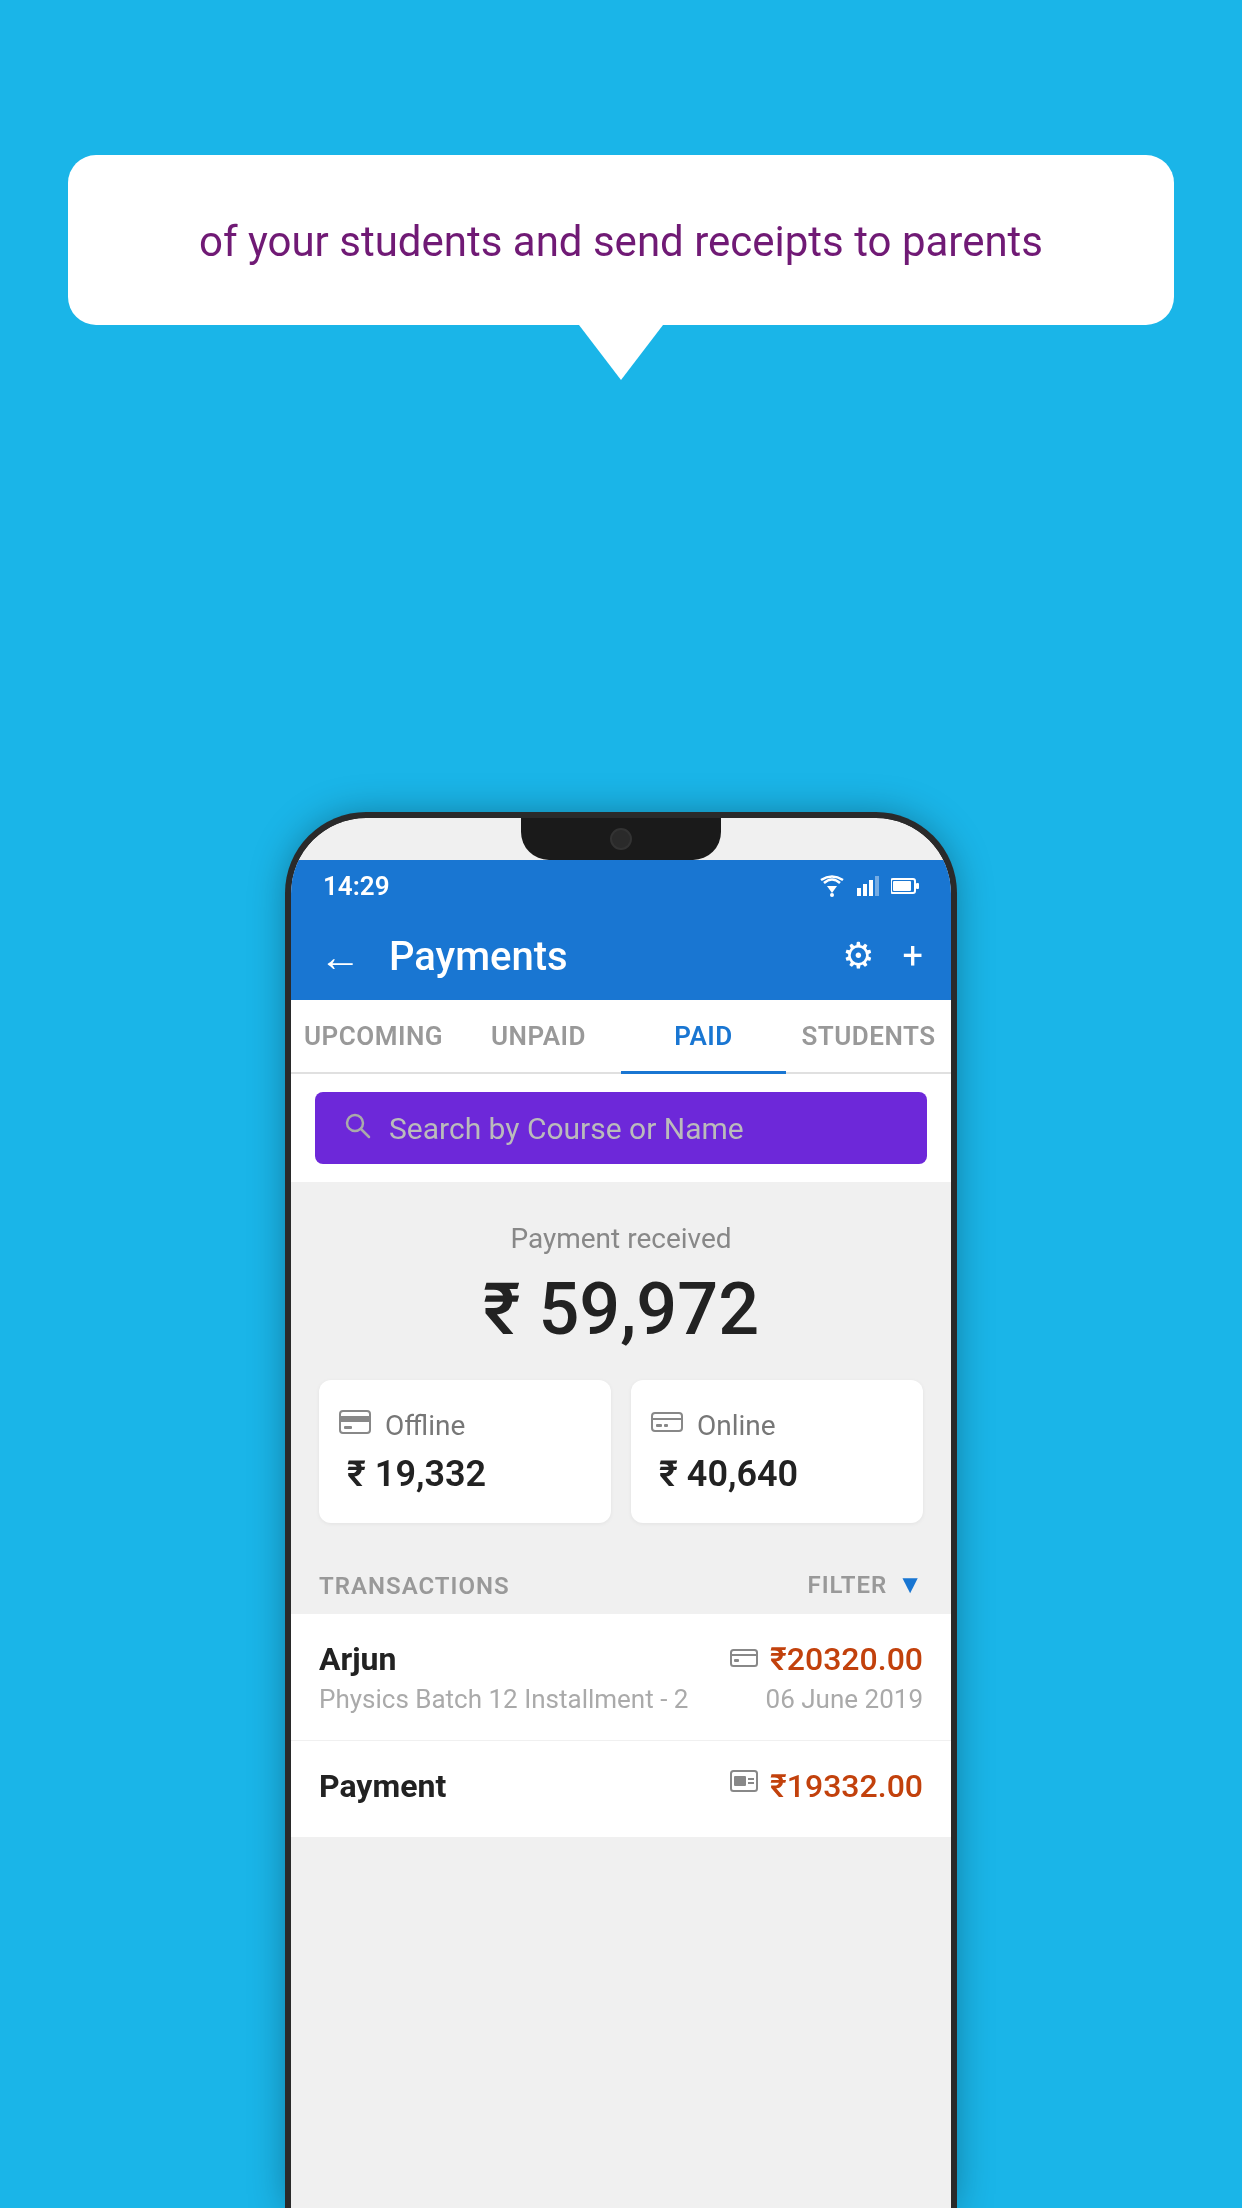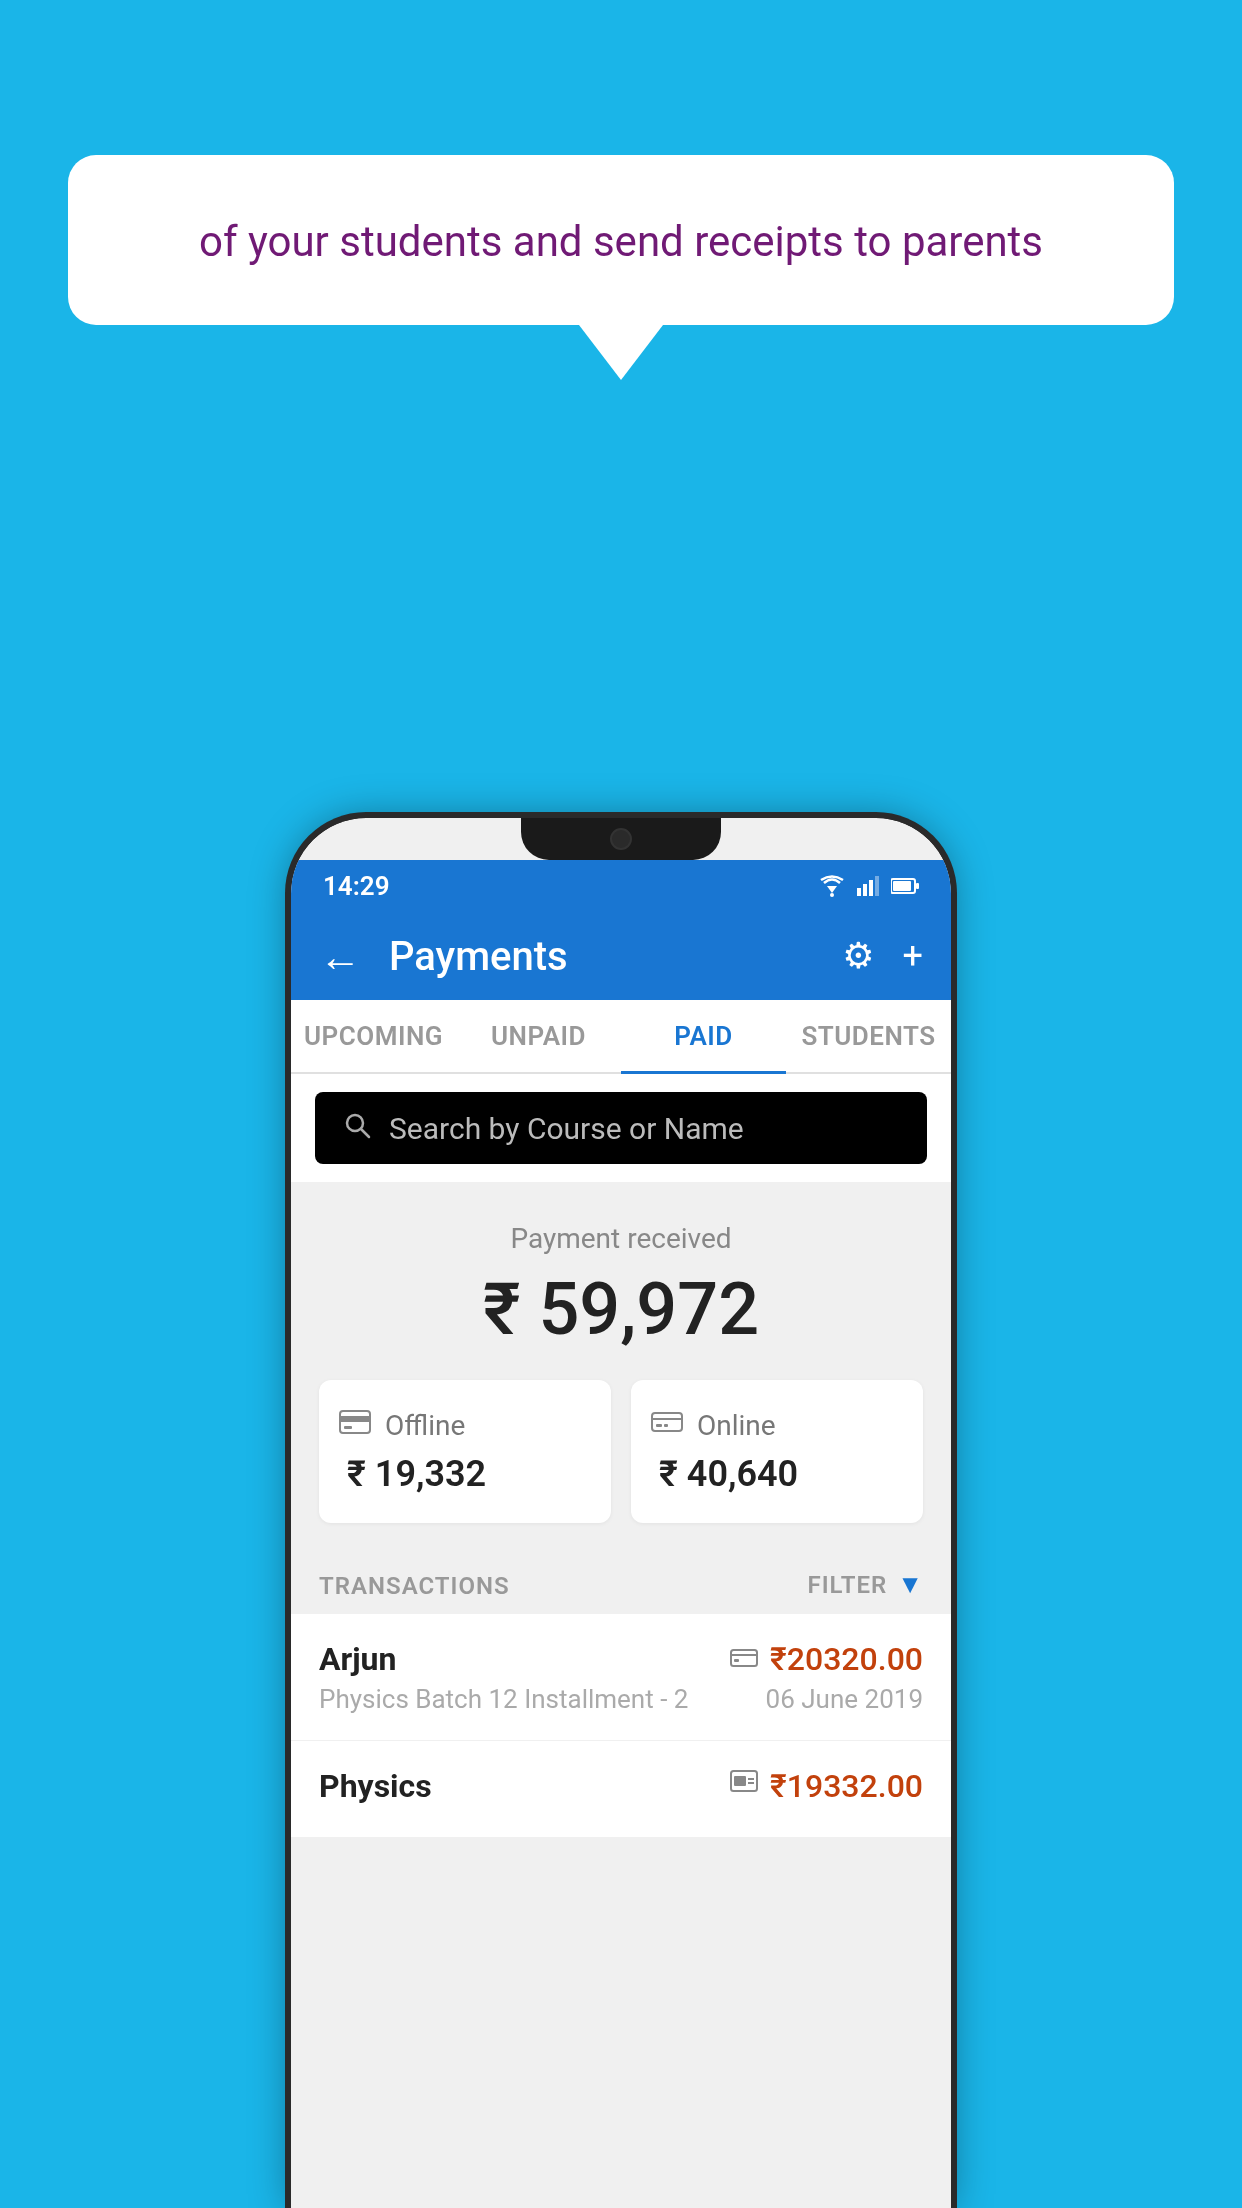--- a/index.html
+++ b/index.html
@@ -201,21 +201,21 @@
       height: 3px;
       background: #1976d2;
     }
 
     
     .search-bar-wrap {
       background: white;
       padding: 18px 24px;
     }
     .search-bar {
-      background: #000000;
+      background: #6d28d9;
       border-radius: 8px;
       height: 72px;
       display: flex;
       align-items: center;
       padding: 0 28px;
       gap: 18px;
     }
     .search-icon-el {
       font-size: 32px;
       color: #aaa;
@@ -485,21 +485,21 @@
           </div>
         </div>
         <div class="transaction-row-bottom">
           <span class="transaction-detail">Physics Batch 12 Installment - 2</span>
           <span class="transaction-date">06 June 2019</span>
         </div>
       </div>
 
       <div class="transaction-row">
         <div class="transaction-row-top">
-          <span class="transaction-name">Physics</span>
+          <span class="transaction-name">Payment</span>
           <div class="transaction-amount-wrap">
             <span class="transaction-pay-icon">
               <svg width="28" height="26" viewBox="0 0 28 26" fill="none">
                 <rect x="1" y="1" width="26" height="20" rx="2.5" stroke="#888" stroke-width="2"></rect>
                 <rect x="4" y="6" width="12" height="10" rx="1" fill="#888"></rect>
                 <line x1="18" y1="9" x2="24" y2="9" stroke="#888" stroke-width="2"></line>
                 <line x1="18" y1="13" x2="24" y2="13" stroke="#888" stroke-width="2"></line>
               </svg>
             </span>
             <span class="transaction-amount">₹19332.00</span>

